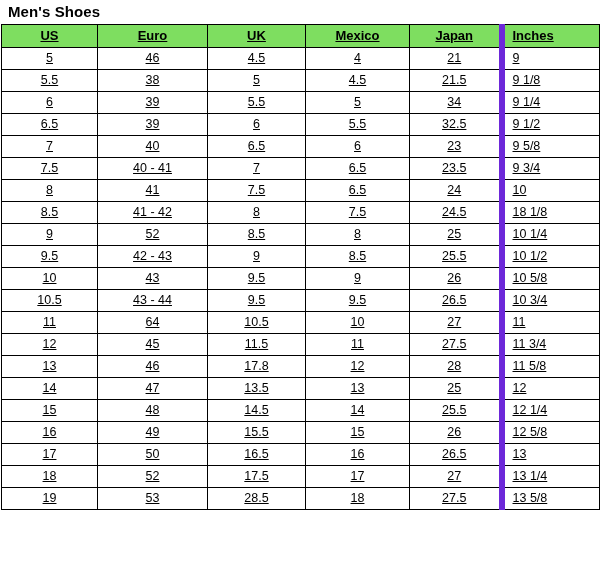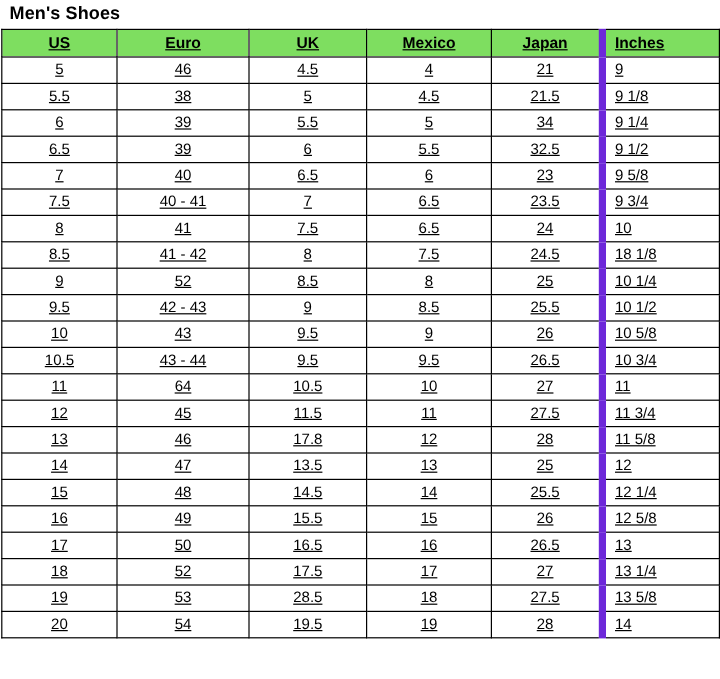--- a/index.html
+++ b/index.html
@@ -261,24 +261,16 @@
         <td class="inches">13 1/4</td>
       </tr>
       <tr>
         <td>19</td>
         <td>53</td>
         <td>28.5</td>
         <td>18</td>
         <td>27.5</td>
         <td class="inches">13 5/8</td>
       </tr>
-      <tr>
-        <td>20</td>
-        <td>54</td>
-        <td>19.5</td>
-        <td>19</td>
-        <td>28</td>
-        <td class="inches">14</td>
-      </tr>
     </tbody>
   </table>
 
 </div>
 
 </body></html>

